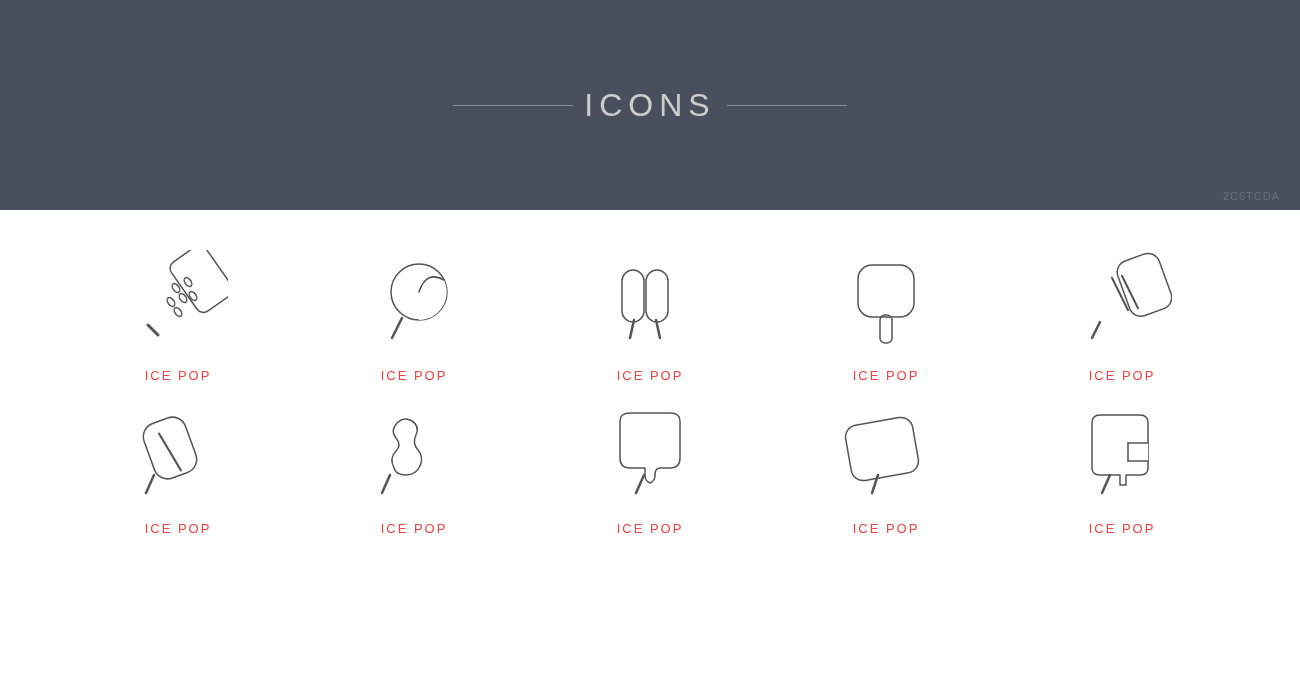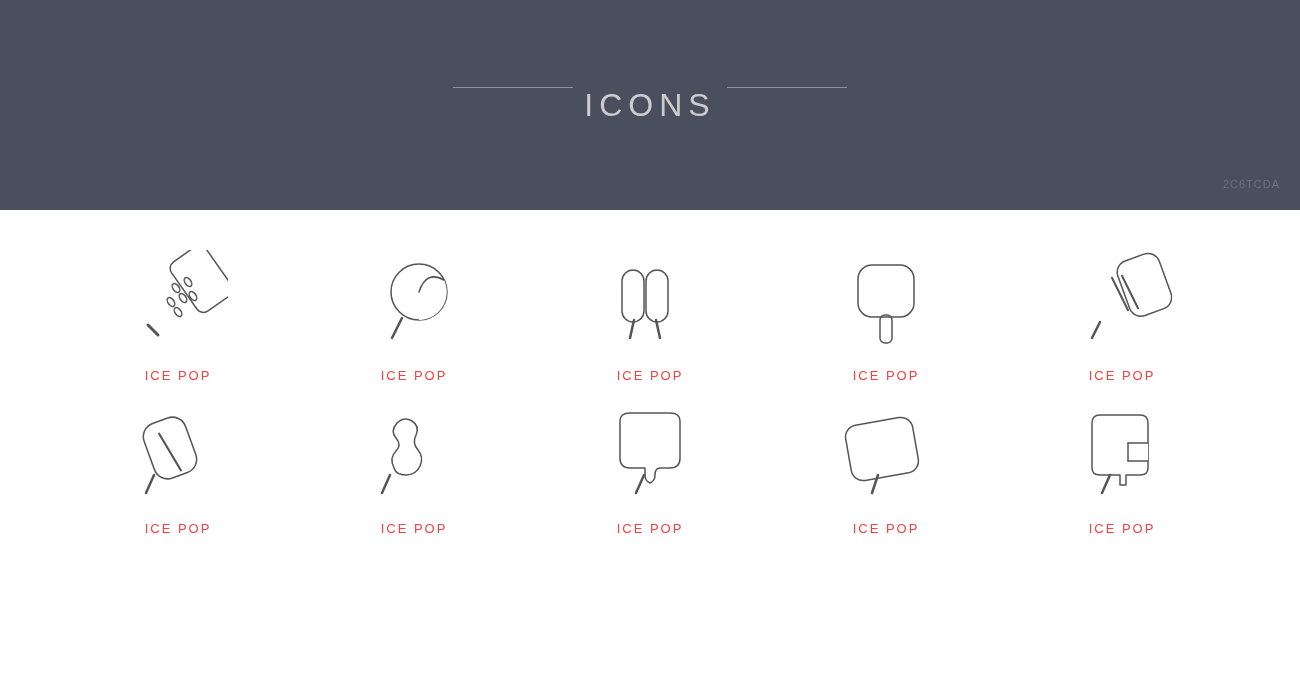--- a/index.html
+++ b/index.html
@@ -15,41 +15,41 @@
       background: #4a4f5e;
       height: 210px;
       display: flex;
       align-items: center;
       justify-content: center;
       position: relative;
     }
 
     .header-title-wrap {
       display: flex;
-      align-items: flex-start;
+      align-items: center;
       gap: 11px;
     }
 
     .header-line {
       width: 120px;
       height: 1px;
       background: #8a8f9e;
     }
 
     .header-title {
       color: #ccc;
       font-size: 32px;
       font-weight: 300;
       letter-spacing: 6px;
       text-transform: uppercase;
     }
 
     .watermark {
       position: absolute;
-      bottom: 20px;
+      bottom: 8px;
       right: 20px;
       color: #6a6f7e;
       font-size: 11px;
       letter-spacing: 1px;
       margin-left: 8px;
     }
 
     .icons-section {
       background: #fff;
       padding: 30px 60px 10px 60px;

